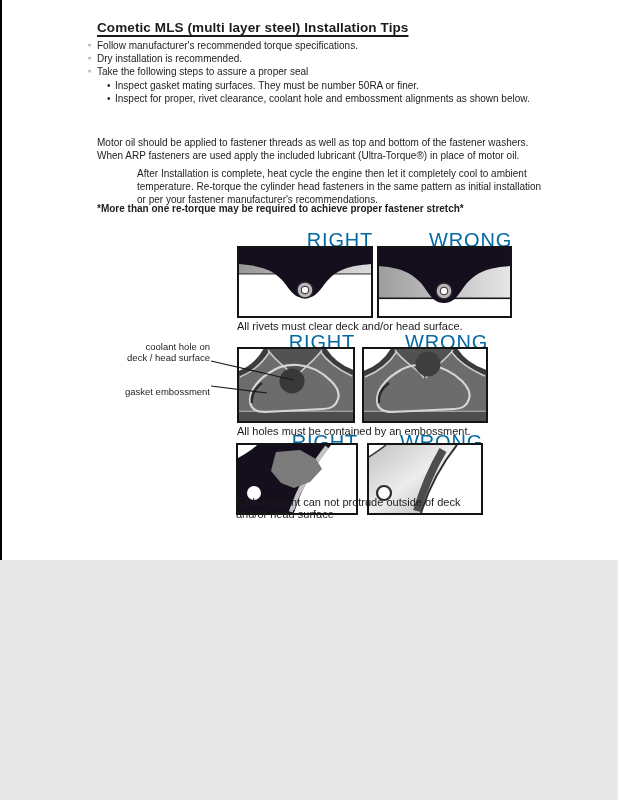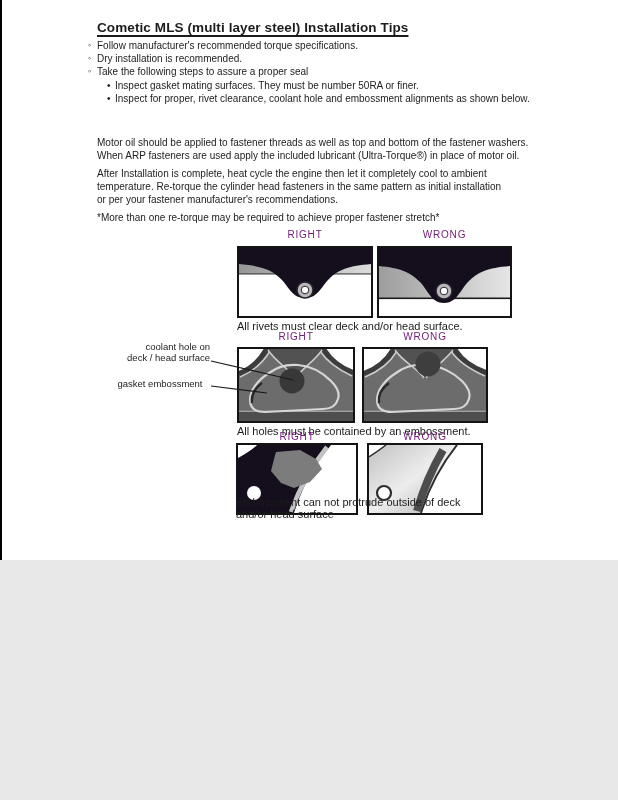--- a/index.html
+++ b/index.html
@@ -15,23 +15,23 @@
     letter-spacing:0.1px;
   }
   .bullets{position:absolute;left:88px;top:39px;font-size:10px;line-height:13.2px;}
   .b1{display:flex;}
   .b1 .mark{width:9px;font-size:9px;}
   .b2{display:flex;margin-left:19px;}
   .b2 .mark{width:8px;font-size:10px;}
   .diesel-heading{position:absolute;left:97px;top:117px;font-size:12.5px;font-weight:bold;}
   .para{position:absolute;left:97px;width:440px;font-size:10px;line-height:13.2px;white-space:pre-line;}
   .p1{top:136px;}
-  .p2{top:167px;}
-  .note{top:211px;}
-  .dlabel{position:absolute;font-size:10px;letter-spacing:0.8px;color:#701a75;text-align:center;}
+  .p2{top:167px;margin-left:40px;}
+  .note{top:202px;font-weight:bold;}
+  .dlabel{position:absolute;font-size:20px;letter-spacing:0.8px;color:#0369a1;text-align:right;}
   .dbox{position:absolute;border:2px solid #141414;box-sizing:border-box;background:#fff;}
   .dbox svg{display:block;width:100%;height:100%;}
   .caption{position:absolute;font-size:11px;line-height:12px;white-space:pre-line;}
   .ann{position:absolute;left:110px;width:100px;text-align:right;font-size:9.5px;line-height:10.5px;white-space:pre-line;}
   .leaders{position:absolute;left:115px;top:338px;z-index:5;}
   .disclaimer{position:absolute;left:105px;top:574px;width:409px;font-size:6.5px;line-height:7.6px;color:#222;}
   .disclaimer h4{margin:0 0 7px 0;font-size:6.8px;font-weight:bold;}
   .disclaimer p{margin:0 0 7px 0;white-space:pre-line;}
   .page-code{position:absolute;left:388px;top:756px;font-size:13.5px;letter-spacing:0.4px;}
 </style>
@@ -108,21 +108,21 @@
     </svg>
   </div>
 
   <div class="caption" style="left:237px;top:320px;">All rivets must clear deck and/or head surface.</div>
 
   <div class="dlabel" style="left:237px;top:331px;width:118px;">RIGHT</div>
   <div class="dlabel" style="left:362px;top:331px;width:126px;">WRONG</div>
 
   <div class="ann" style="top:342px;">coolant hole on
 deck / head surface</div>
-  <div class="ann" style="top:379px;text-align:center;">gasket embossment</div>
+  <div class="ann" style="top:387px;">gasket embossment</div>
 
   <svg class="leaders" width="190" height="70">
     <line x1="96" y1="23" x2="178" y2="42" stroke="#1a1a1a" stroke-width="1.2"></line>
     <line x1="96" y1="48" x2="152" y2="55" stroke="#1a1a1a" stroke-width="1.2"></line>
   </svg>
 
   <div class="dbox" style="left:237px;top:347px;width:118px;height:76px;">
     <svg viewBox="0 0 114 72" preserveAspectRatio="none">
       <rect x="0" y="0" width="114" height="72" fill="#6c6c6c"></rect>
       <rect x="0" y="63" width="114" height="9" fill="#4e4e4e"></rect>

